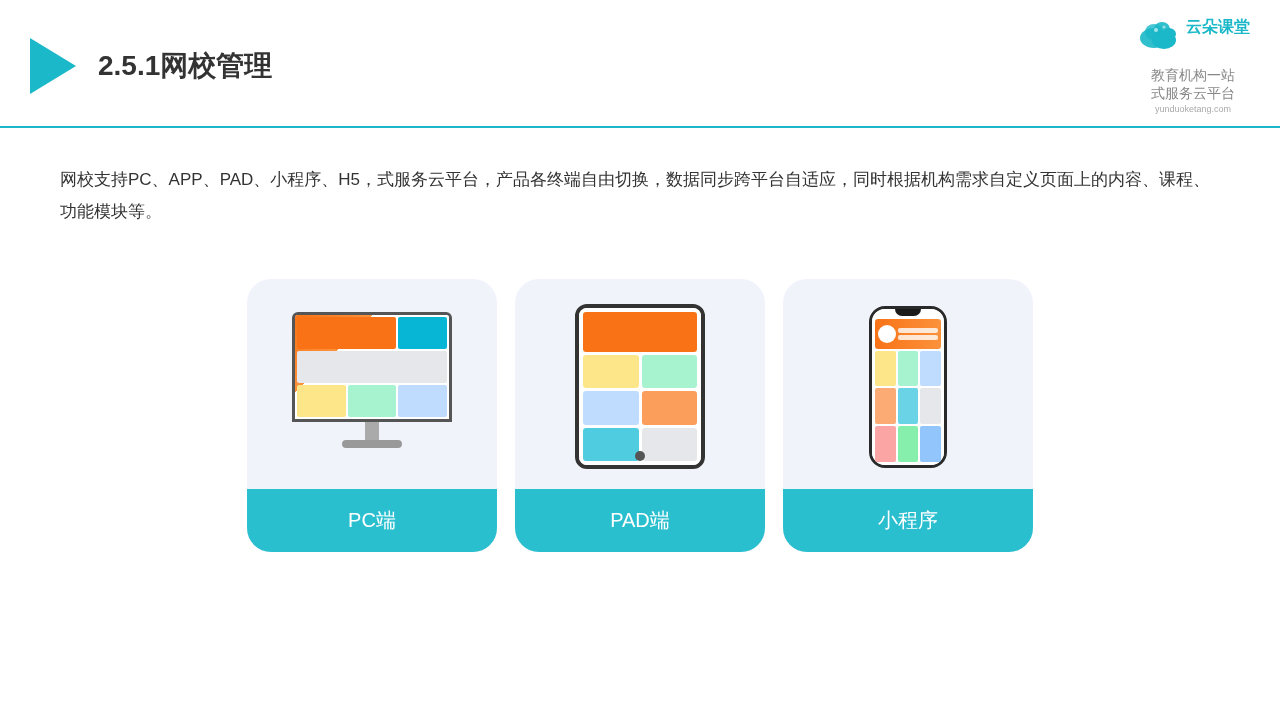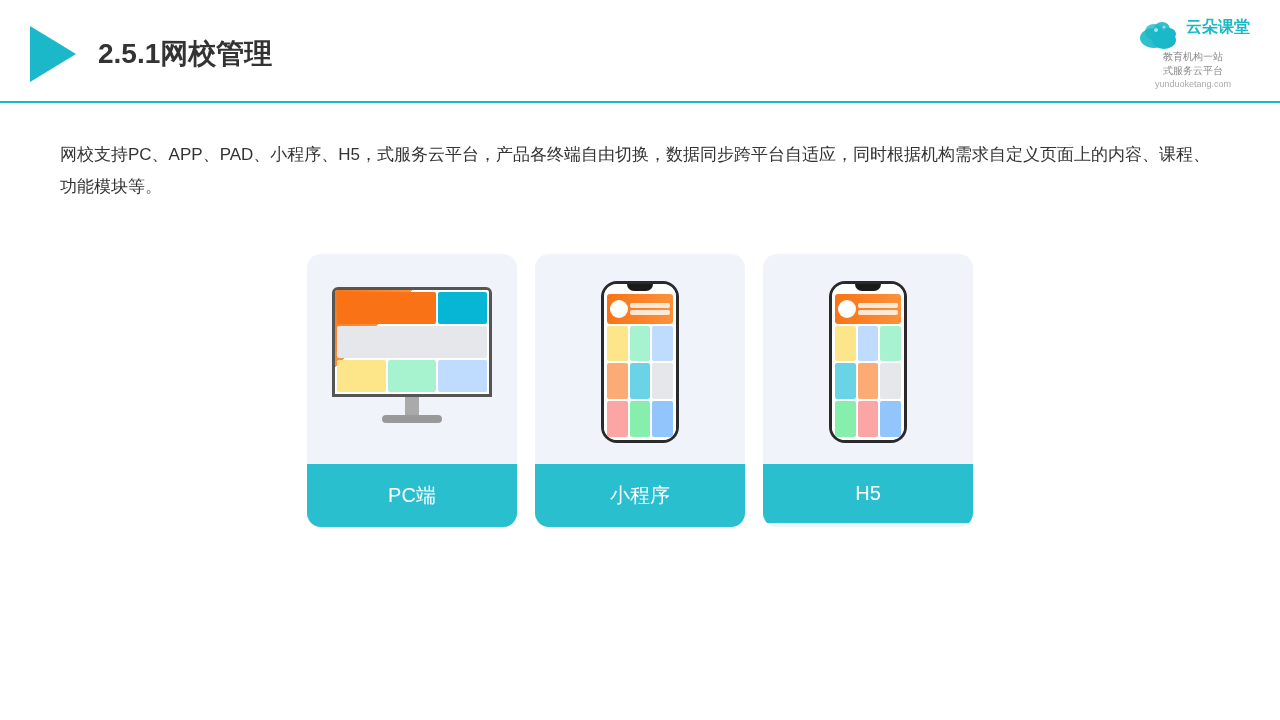--- a/index.html
+++ b/index.html
@@ -49,23 +49,23 @@
       width: 44px;
       height: 32px;
     }
     .brand-text-cn {
       font-size: 16px;
       font-weight: 700;
       color: #1ab8c8;
       line-height: 1.1;
     }
     .brand-tagline {
-      font-size: 10px;
+      font-size: 14px;
       color: #888;
-      margin-top: 0;
+      margin-top: 17px;
       text-align: right;
     }
     .brand-url {
       font-size: 9px;
       color: #aaa;
       margin-top: 1px;
     }
 
     
     .description {
@@ -78,22 +78,22 @@
     
     .cards-container {
       display: flex;
       gap: 18px;
       padding: 30px 60px 30px 60px;
       justify-content: center;
     }
 
     .card {
       background: #f0f4fa;
-      border-radius: 14px;
-      width: 210px;
+      border-radius: 24px;
+      width: 250px;
       display: flex;
       flex-direction: column;
       align-items: center;
       overflow: hidden;
     }
 
     .card-image-area {
       width: 100%;
       height: 210px;
       display: flex;
@@ -388,20 +388,37 @@
           </div>
         </div>
         <div class="monitor-stand-neck"></div>
         <div class="monitor-stand-base"></div>
       </div>
     </div>
     <div class="card-label">PC端</div>
   </div>
 
 
+  <div class="card">
+    <div class="card-image-area">
+      <div class="tablet-mockup">
+        <div class="tablet-screen">
+          <div class="ts-header"></div>
+          <div class="ts-cell ts1"></div>
+          <div class="ts-cell ts2"></div>
+          <div class="ts-cell ts3"></div>
+          <div class="ts-cell ts4"></div>
+          <div class="ts-cell ts5"></div>
+          <div class="ts-cell ts6"></div>
+        </div>
+        <div class="tablet-home-btn"></div>
+      </div>
+    </div>
+    <div class="card-label">PAD端</div>
+  </div>
 
   <div class="card">
     <div class="card-image-area">
       <div class="mini-phone">
         <div class="mini-phone-notch"></div>
         <div class="mini-phone-screen">
           <div class="mini-top-banner">
             <div class="mini-avatar"></div>
             <div class="mini-text-lines">
               <div class="mini-line"></div>
@@ -418,42 +435,14 @@
             <div class="mini-cell mc7"></div>
             <div class="mini-cell mc8"></div>
             <div class="mini-cell mc9"></div>
           </div>
         </div>
       </div>
     </div>
     <div class="card-label">小程序</div>
   </div>
 
-  <div class="card">
-    <div class="card-image-area">
-      <div class="mini-phone">
-        <div class="mini-phone-notch"></div>
-        <div class="mini-phone-screen">
-          <div class="mini-top-banner">
-            <div class="mini-avatar"></div>
-            <div class="mini-text-lines">
-              <div class="mini-line"></div>
-              <div class="mini-line"></div>
-            </div>
-          </div>
-          <div class="mini-grid">
-            <div class="mini-cell mc1"></div>
-            <div class="mini-cell mc3"></div>
-            <div class="mini-cell mc2"></div>
-            <div class="mini-cell mc5"></div>
-            <div class="mini-cell mc4"></div>
-            <div class="mini-cell mc6"></div>
-            <div class="mini-cell mc8"></div>
-            <div class="mini-cell mc7"></div>
-            <div class="mini-cell mc9"></div>
-          </div>
-        </div>
-      </div>
-    </div>
-    <div class="card-label">H5</div>
-  </div>
 
 </div>
 
 </body></html>

